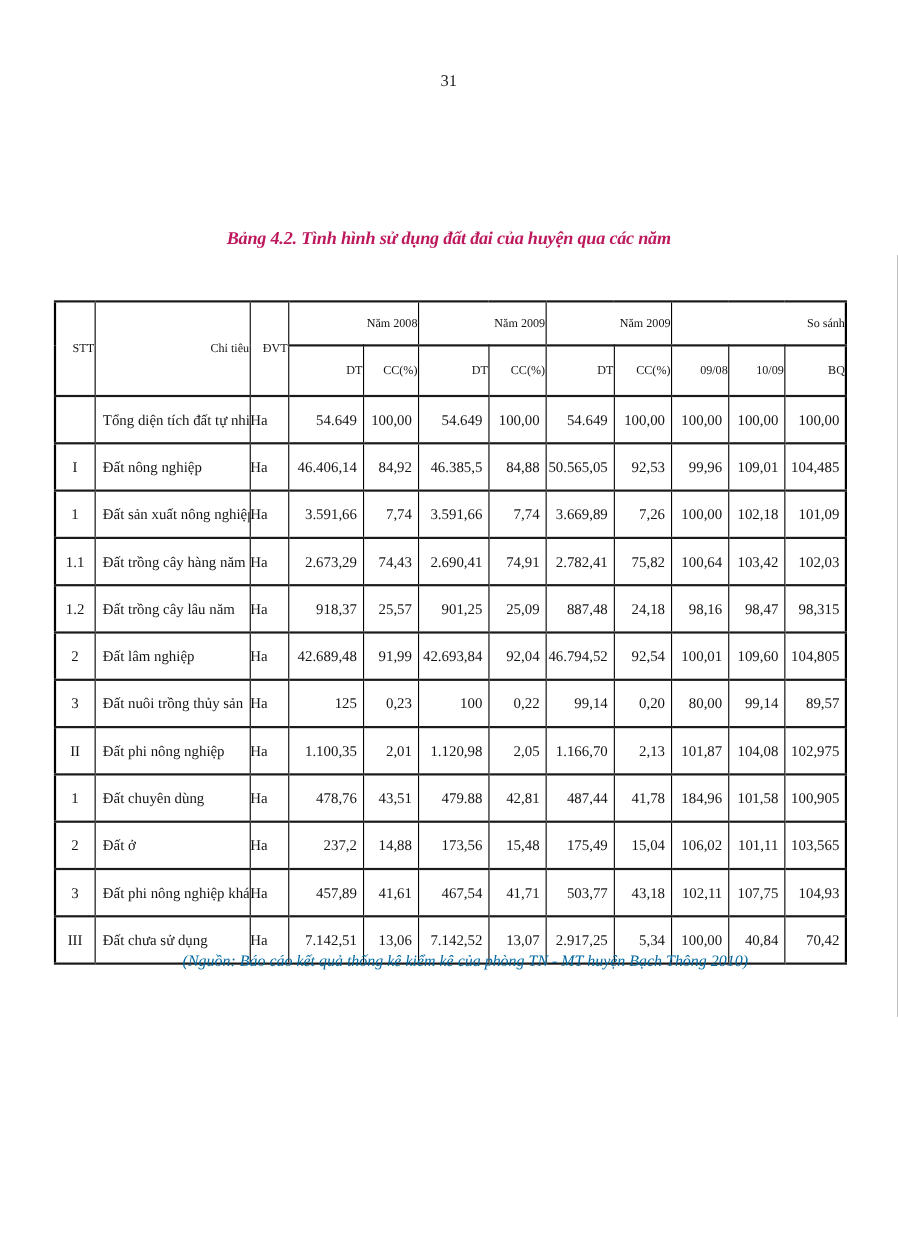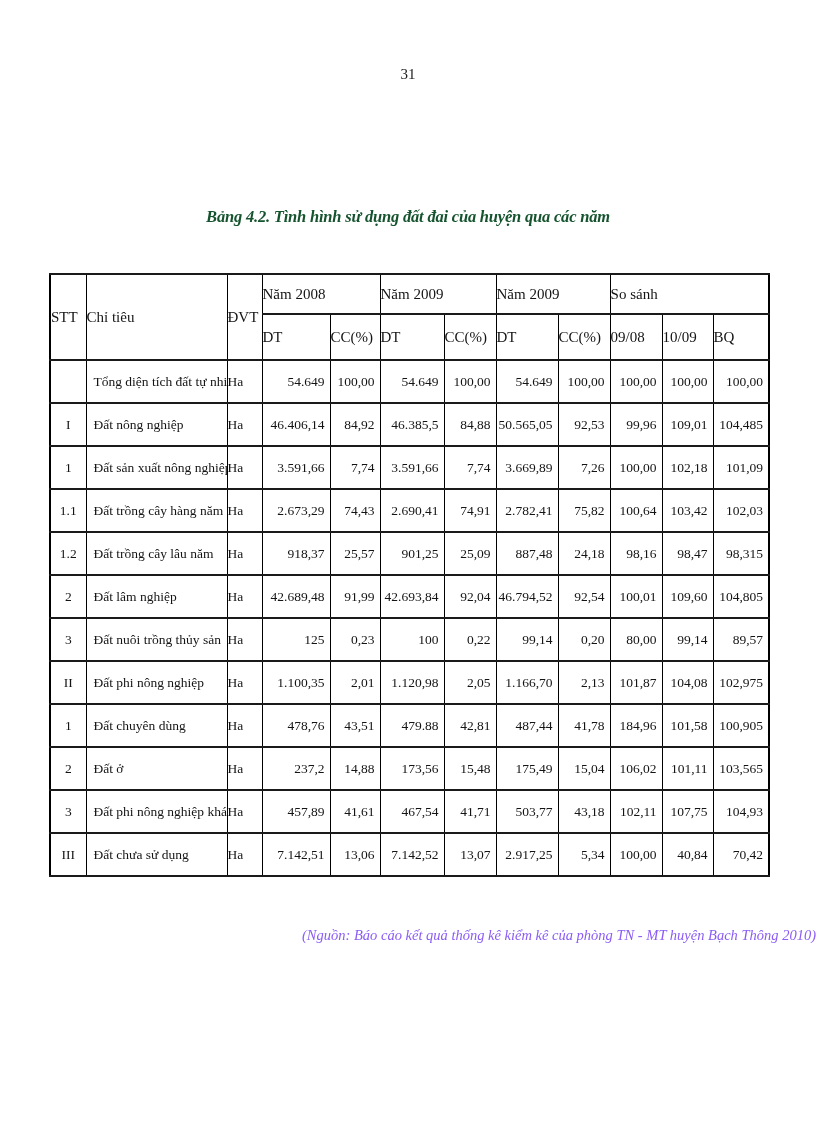--- a/index.html
+++ b/index.html
@@ -27,21 +27,21 @@
   .doc-title {
     position: absolute;
     top: 207px;
     left: 0;
     width: 100%;
     text-align: center;
     font-size: 16.5px;
     font-weight: bold;
     font-style: italic;
     letter-spacing: -0.2px;
-    color: #14532d;
+    color: #be185d;
   }
   table.land-table {
     position: absolute;
     top: 273px;
     left: 49px;
     width: 719px;
     border-collapse: collapse;
     table-layout: fixed;
     font-size: 13.5px;
     color: #141414;
@@ -51,38 +51,38 @@
     border-left: 1px solid #000;
     border-right: 1px solid #000;
     border-top: 2px solid #1a1a1a;
     border-bottom: 2px solid #1a1a1a;
     font-weight: normal;
     vertical-align: middle;
     overflow: hidden;
     white-space: nowrap;
   }
   table.land-table { border: 2px solid #000; }
-  thead th { text-align: left; font-size: 15px; }
+  thead th { text-align: right; font-size: 11px; }
   thead tr.h1 th { height: 40px; }
   thead tr.h2 th { height: 46px; border-top-width: 1px; font-family: Liberation Serif, serif; }
   thead tr.h1 th[rowspan] { border-bottom-width: 2px; }
   tbody td { height: 43px; }
   td.c-stt { text-align: center; }
   td.c-label { text-align: left; padding-left: 7px; }
   td.c-dvt { text-align: left; }
   td.c-num { text-align: right; padding-right: 5px; }
   .source-note {
     position: absolute;
-    top: 927px;
+    top: 866px;
     left: 30px;
     width: 786px;
-    text-align: right;
+    text-align: center;
     font-style: italic;
     font-size: 14.5px;
-    color: #8b5cf6;
+    color: #0369a1;
   }
 </style>
 </head>
 <body>
 
 <div class="page">
 
   <div class="page-number">31</div>
 
   <div class="doc-title">Bảng 4.2. Tình hình sử dụng đất đai của huyện qua các năm</div>

